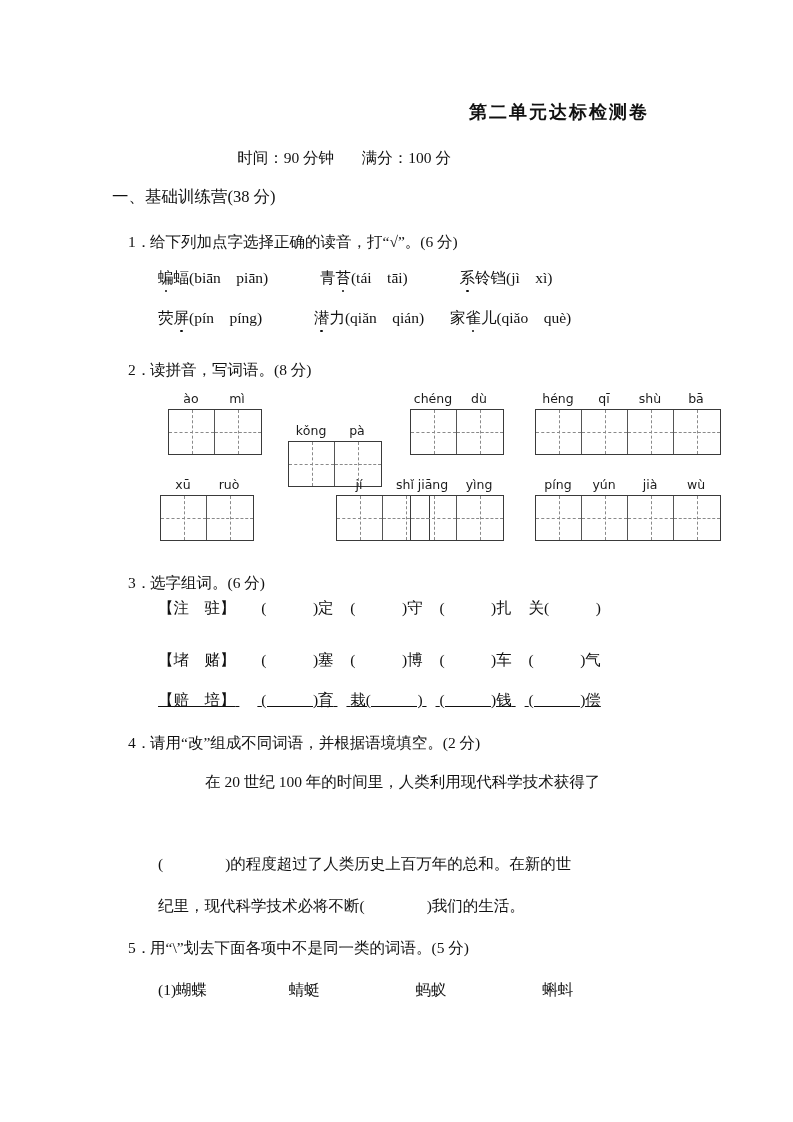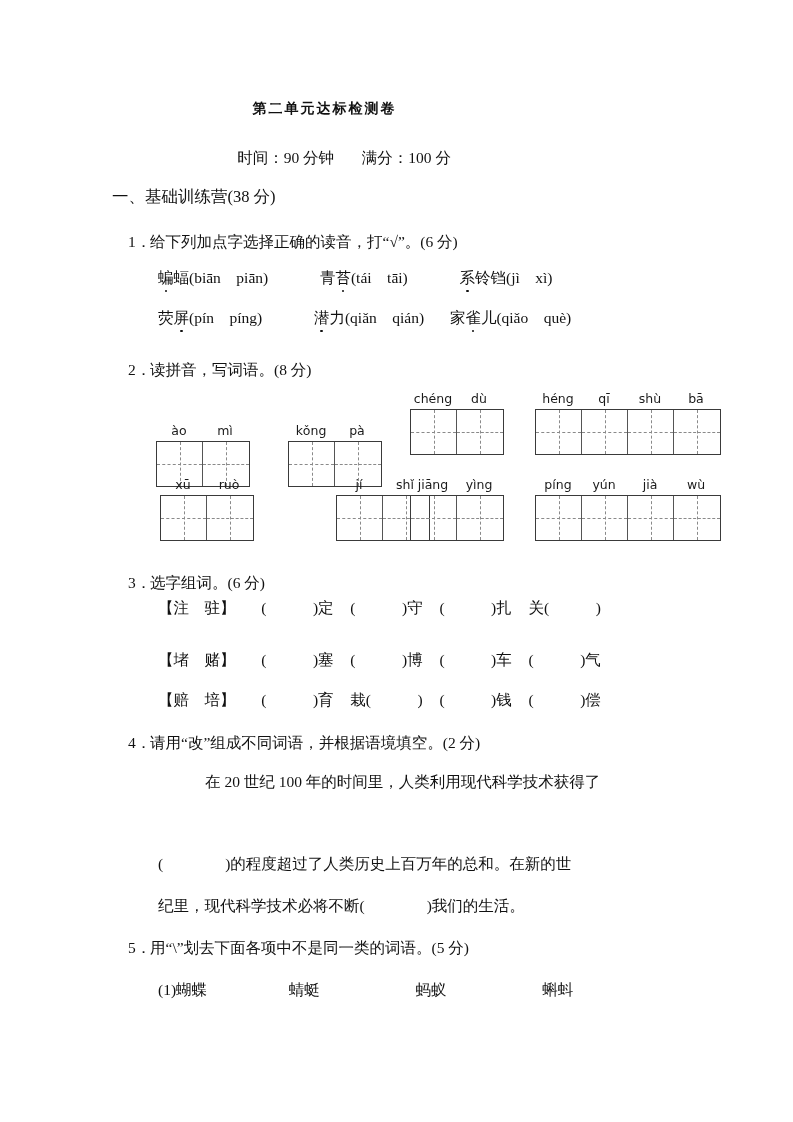--- a/index.html
+++ b/index.html
@@ -19,22 +19,22 @@
     overflow: hidden;
     box-sizing: border-box;
   }
 
   
   .doc-title {
     position: absolute;
     top: 100px;
     left: 0;
     width: 649px;
-    text-align: center;
-    font-size: 14px;
+    text-align: right;
+    font-size: 18px;
     font-weight: bold;
     letter-spacing: 2px;
     font-family: "DejaVu Sans", "Liberation Sans", sans-serif;
   }
   .exam-meta {
     position: absolute;
     top: 148px;
     left: 0;
     width: 628px;
     text-align: center;
@@ -192,21 +192,21 @@
     <span class="sp-xl"></span>
     <span><span class="dotted">潜</span>力<span>(qiǎn　qián)</span></span>
     <span class="sp-m"></span>
     <span>家<span class="dotted">雀</span>儿<span>(qiǎo　què)</span></span>
   </div>
 
   <div class="q" style="top:360px;">
     <span class="q-num">2．</span><span>读拼音，写词语。(8 分)</span>
   </div>
 
-  <div class="grid-group" style="left:156px; top:392px;margin-top:32px;">
+  <div class="grid-group" style="left:168px; top:392px;">
     <div class="pinyin-row">
       <span style="width:46px">ào</span>
       <span style="width:46px">mì</span>
     </div>
     <div class="boxes">
       <div class="cellbox"></div>
       <div class="cellbox"></div>
     </div>
   </div>
 
@@ -316,21 +316,21 @@
     <span class="sp-m"></span>
     <span>(　　　)塞</span>
     <span class="sp-s"></span>
     <span>(　　　)博</span>
     <span class="sp-s"></span>
     <span>(　　　)车</span>
     <span class="sp-s"></span>
     <span>(　　　)气</span>
   </div>
 
-  <div class="q-line" style="top:690px;">
+  <div class="q-line" style="top:690px;text-decoration:underline;">
     <span>【赔　培】</span>
     <span class="sp-m"></span>
     <span>(　　　)育</span>
     <span class="sp-s"></span>
     <span>栽(　　　)</span>
     <span class="sp-s"></span>
     <span>(　　　)钱</span>
     <span class="sp-s"></span>
     <span>(　　　)偿</span>
   </div>

